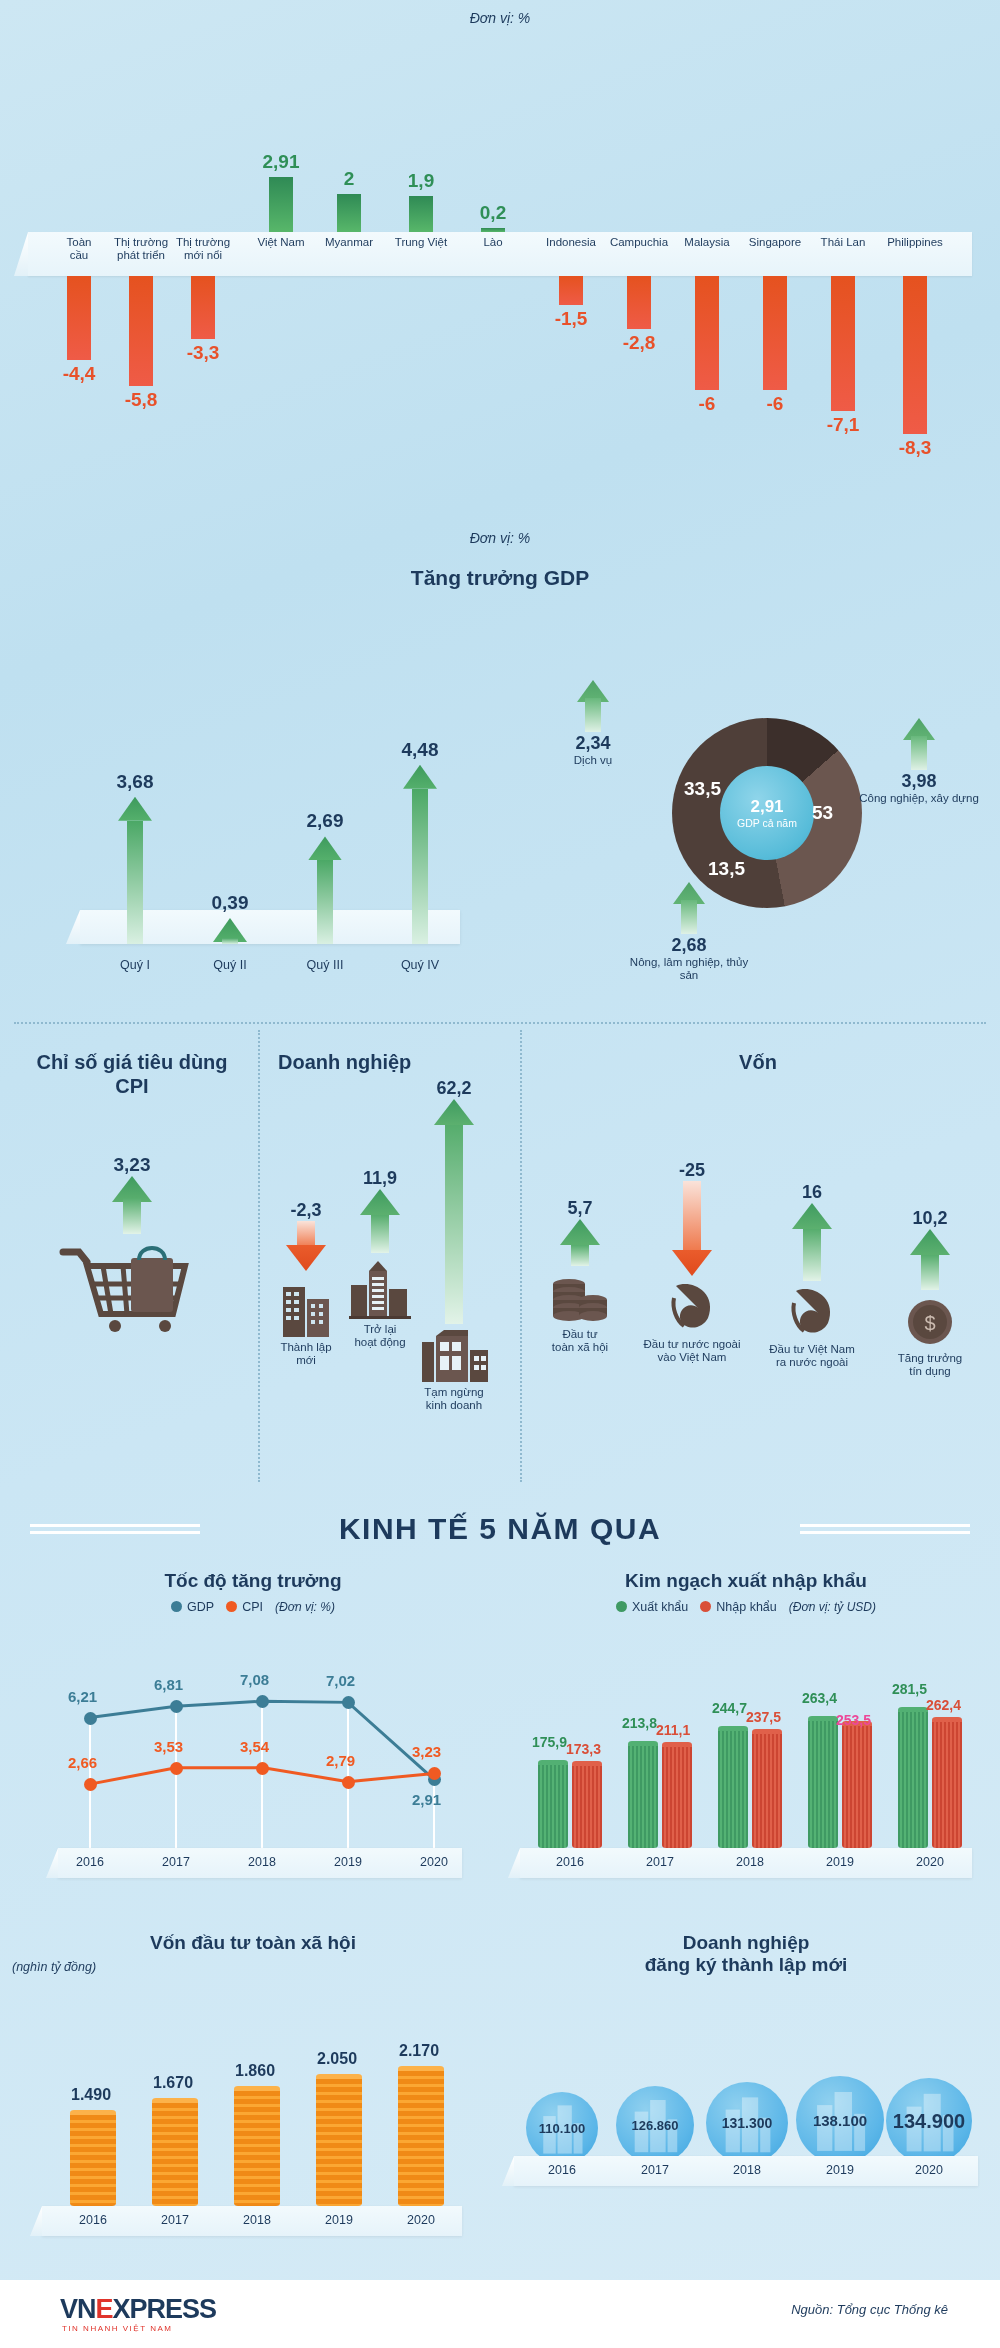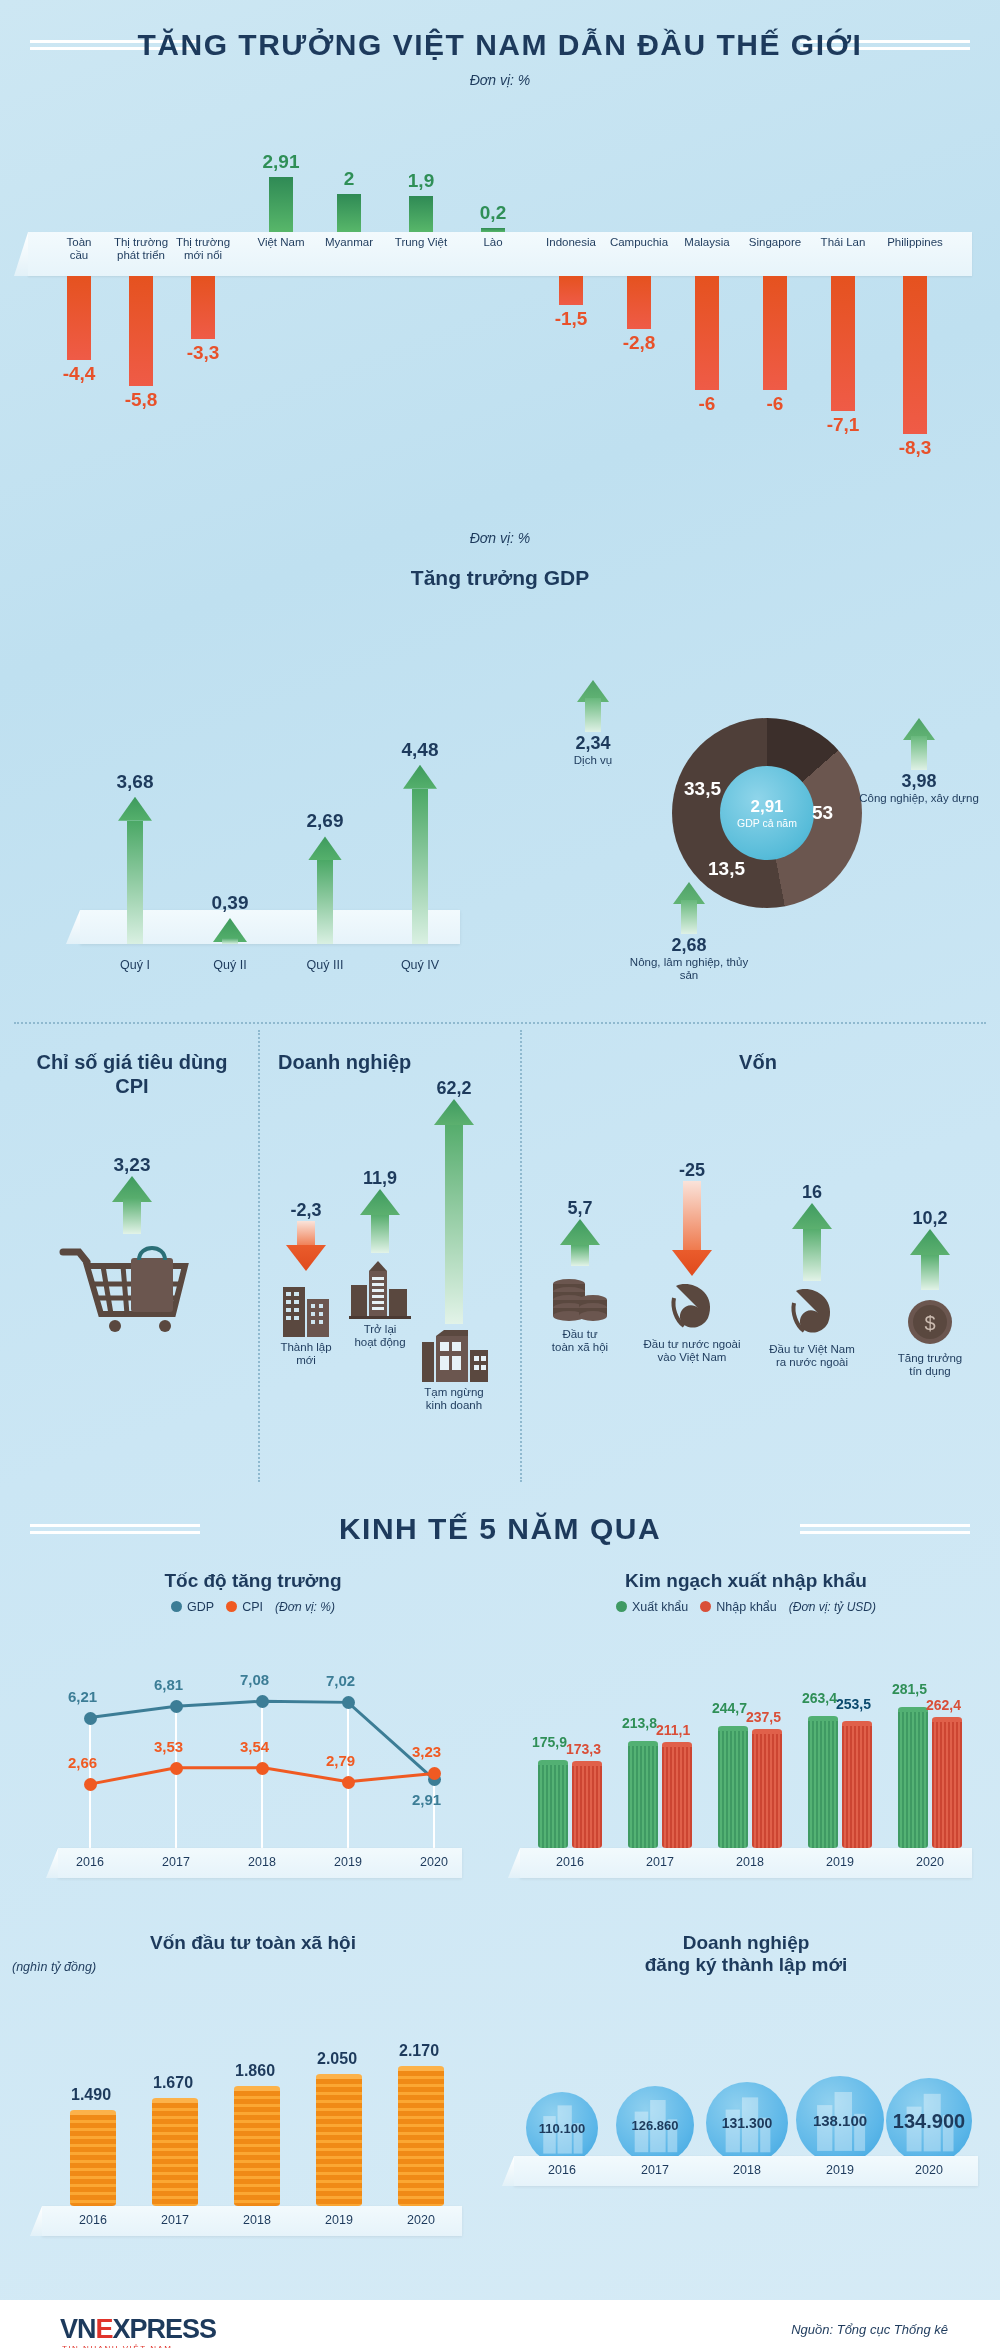--- a/index.html
+++ b/index.html
@@ -135,36 +135,32 @@
   .cyl.coin { background: repeating-linear-gradient(180deg,#f08a16 0 5px,#fba733 5px 8px); border-top: 5px solid #fcb24a; }
   .bval { position: absolute; font-size: 14px; font-weight: bold; white-space: nowrap; }
 
   .circ { position: absolute; border-radius: 50%;
       background: radial-gradient(circle at 38% 30%, #8fd0ef 0%, #5bb6e8 65%, #3ba3de 100%);
       display:flex; align-items:center; justify-content:center; color:#1d3a5c; font-weight:bold; overflow:hidden;}
   .circ span.num { position: relative; z-index: 2; }
   .circ .ghost { position:absolute; left:50%; top:8%; transform:translateX(-50%); opacity:.35; }
 
   
-  #footer { position: absolute; bottom: 0; left: 0; width: 1000px; height: 48px; background: #ffffff; }
+  #footer { position: absolute; bottom: 0; left: 0; width: 1000px; height: 68px; background: #ffffff; }
   .vnx { position: absolute; left: 60px; top: 14px; font-size: 27px; font-weight: bold; color: #1d3a5c; letter-spacing: -1px;}
   .vnx .e { color: #e0342b; }
   .vnx-sub { position: absolute; left: 62px; top: 44px; font-size: 8px; color: #e0342b; letter-spacing: 1.5px;}
   .source { position: absolute; right: 52px; top: 22px; font-size: 13px; font-style: italic; color:#1d3a5c; }
 </style>
 </head>
 <body>
 
 <div class="page">
 
   <div id="sec1">
-    <div class="sec-head">
-      <div class="rule-wrap"></div>
-      <span class="sec-title">TĂNG TRƯỞNG VIỆT NAM DẪN ĐẦU THẾ GIỚI</span>
-    </div>
     <div class="unit">Đơn vị: %</div>
 
     <div class="world-plot">
       <div class="zeroline"></div>
       <div id="wcols">
           <div class="wcol" style="left: 48px;">
             <div class="bar neg" style="top:166px;height:83.60000000000001px"></div>
             <div class="val neg" style="top:252.60000000000002px">-4,4</div>
             <div class="lab">Toàn<br>cầu</div>
           </div>
@@ -583,21 +579,21 @@
             <div class="bval" style="color: rgb(47, 143, 87); left: 122px; top: 79.1px;">213,8</div>
             <div class="cyl imp" style="left: 162px; top: 106.45px; width: 30px; height: 105.55px;"></div>
             <div class="bval" style="color: rgb(217, 79, 56); left: 156px; top: 86.45px;">211,1</div>
             <div class="cyl exp" style="left: 218px; top: 89.65px; width: 30px; height: 122.35px;"></div>
             <div class="bval" style="color: rgb(47, 143, 87); left: 212px; top: 63.65px;">244,7</div>
             <div class="cyl imp" style="left: 252px; top: 93.25px; width: 30px; height: 118.75px;"></div>
             <div class="bval" style="color: rgb(217, 79, 56); left: 246px; top: 73.25px;">237,5</div>
             <div class="cyl exp" style="left: 308px; top: 80.3px; width: 30px; height: 131.7px;"></div>
             <div class="bval" style="color: rgb(47, 143, 87); left: 302px; top: 54.3px;">263,4</div>
             <div class="cyl imp" style="left: 342px; top: 85.25px; width: 30px; height: 126.75px;"></div>
-            <div class="bval" style="color: #0c4a6e; left: 336px; top: 60px;">253,5</div>
+            <div class="bval" style="color: #ec4899; left: 336px; top: 76px;">253,5</div>
             <div class="cyl exp" style="left: 398px; top: 71.25px; width: 30px; height: 140.75px;"></div>
             <div class="bval" style="color: rgb(47, 143, 87); left: 392px; top: 45.25px;">281,5</div>
             <div class="cyl imp" style="left: 432px; top: 80.8px; width: 30px; height: 131.2px;"></div>
             <div class="bval" style="color: rgb(217, 79, 56); left: 426px; top: 60.8px;">262,4</div>
           </div>
         <div class="axis-plinth" style="left:20px;top:212px;width:452px"></div>
         <div id="tradeyears">
             <div class="yr" style="left: 43px; top: 219px;">2016</div>
             <div class="yr" style="left: 133px; top: 219px;">2017</div>
             <div class="yr" style="left: 223px; top: 219px;">2018</div>

